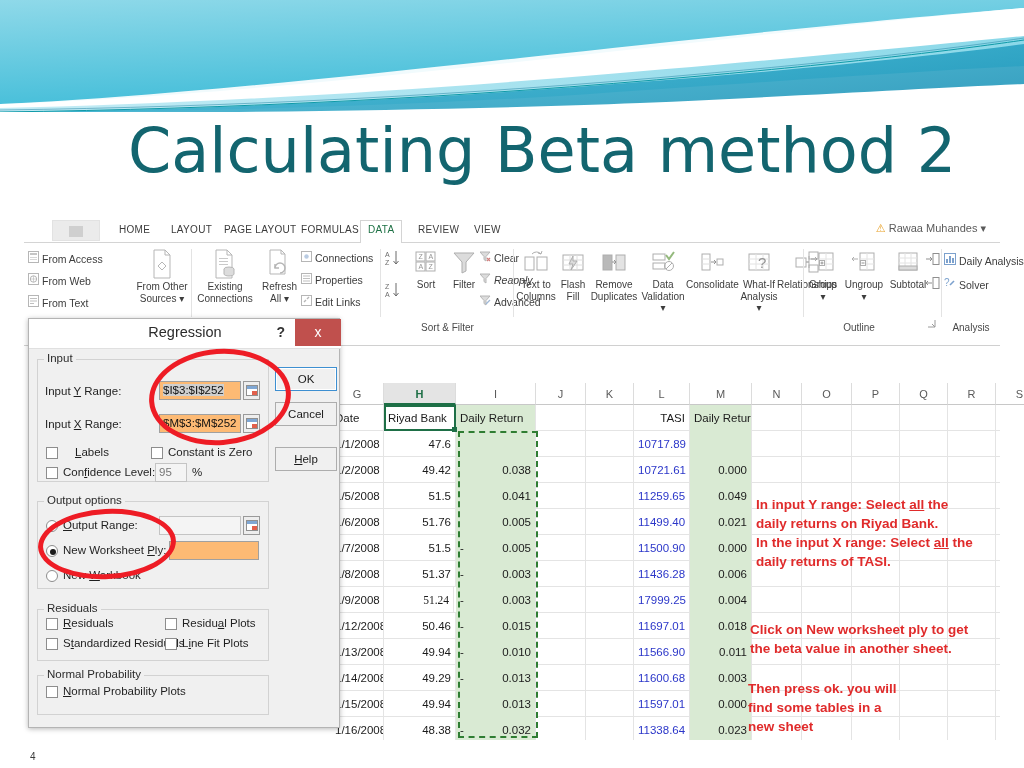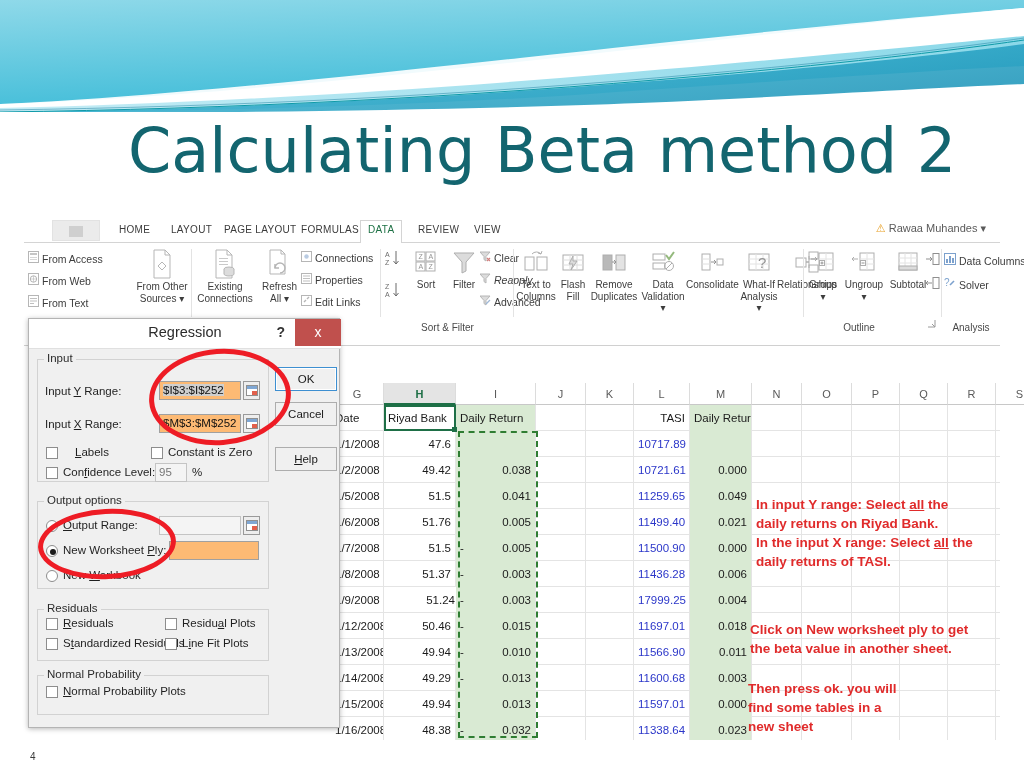--- a/index.html
+++ b/index.html
@@ -437,21 +437,21 @@
         <div class="grp-label" style="left:-10px;width:130px;">Outline</div>
       </div>
 
       <div class="grp" style="left:918px;width:58px;">
         <div class="smallbtn" style="left:2px;top:10px;">
           <svg class="ico" style="display:inline-block;vertical-align:-2px;margin-right:3px;" width="12" height="12" viewBox="0 0 12 12">
               <rect x="0.5" y="0.5" width="11" height="11" fill="#fff" stroke="#4a7ebb"></rect>
               <rect x="2" y="6" width="2" height="4" fill="#4a7ebb"></rect>
               <rect x="5" y="3" width="2" height="7" fill="#4a7ebb"></rect>
               <rect x="8" y="5" width="2" height="5" fill="#4a7ebb"></rect>
-            </svg><span>Data Columns</span>
+            </svg><span>Daily Analysis</span>
         </div>
         <div class="smallbtn" style="left:2px;top:34px;">
           <svg class="ico" style="display:inline-block;vertical-align:-2px;margin-right:3px;" width="12" height="12" viewBox="0 0 12 12">
               <text x="0" y="9" font-size="10" fill="#4a7ebb" font-family="Liberation Sans">?</text>
               <path d="M6 8l4-4" stroke="#4a7ebb" stroke-width="1.6"></path>
             </svg><span>Solver</span>
         </div>
         <div class="grp-label">Analysis</div>
       </div>
 
@@ -576,21 +576,21 @@
         <div class="cell num greenfill" style="left: 359px; width: 62px;">0.006</div>
         <div class="cell " style="left: 421px; width: 50px;"></div>
         <div class="cell " style="left: 471px; width: 50px;"></div>
         <div class="cell " style="left: 521px; width: 48px;"></div>
         <div class="cell " style="left: 569px; width: 48px;"></div>
         <div class="cell " style="left: 617px; width: 48px;"></div>
         <div class="cell " style="left: 665px; width: 48px;"></div>
       </div>
       <div class="row" style="top: 182px;">
         <div class="cell " style="left: 0px; width: 53px;">1/9/2008</div>
-        <div class="cell num" style="left: 57px; width: 72px;">51.24</div>
+        <div class="cell num" style="left: 51px; width: 72px; font-family: Liberation Serif, serif;">51.24</div>
         <div class="cell num greenfill" style="left: 125px; width: 80px;">0.003<span class="neg">-</span></div>
         <div class="cell " style="left: 205px; width: 50px;"></div>
         <div class="cell " style="left: 255px; width: 48px;"></div>
         <div class="cell blue" style="left: 303px; width: 56px;">17999.25</div>
         <div class="cell num greenfill" style="left: 359px; width: 62px;">0.004</div>
         <div class="cell " style="left: 421px; width: 50px;"></div>
         <div class="cell " style="left: 471px; width: 50px;"></div>
         <div class="cell " style="left: 521px; width: 48px;"></div>
         <div class="cell " style="left: 569px; width: 48px;"></div>
         <div class="cell " style="left: 617px; width: 48px;"></div>

